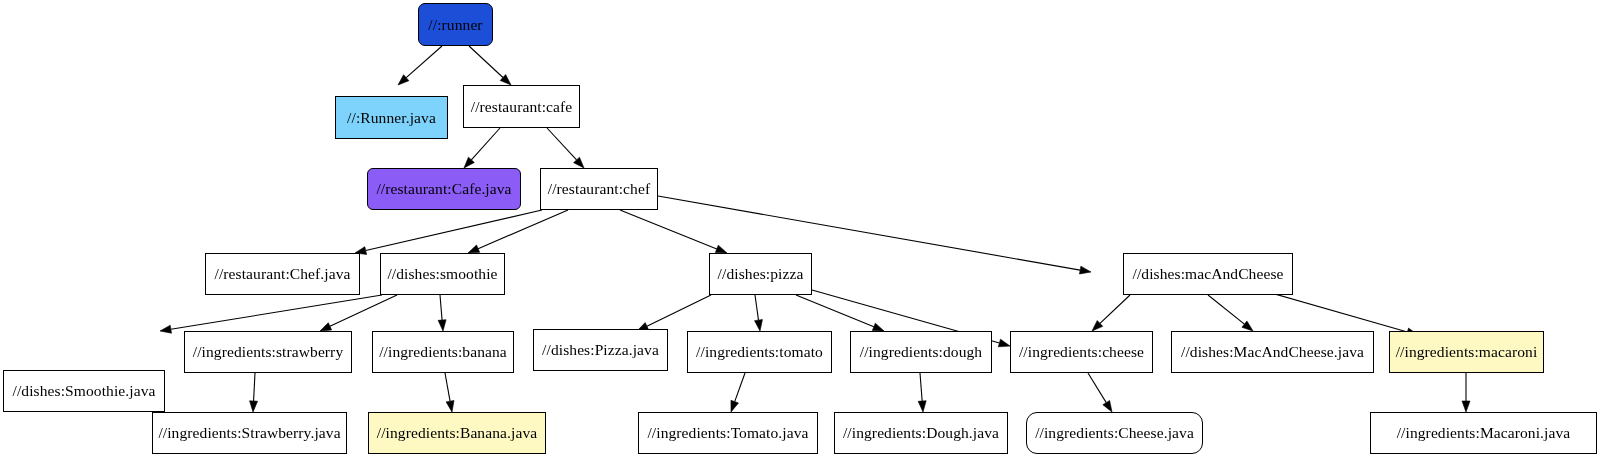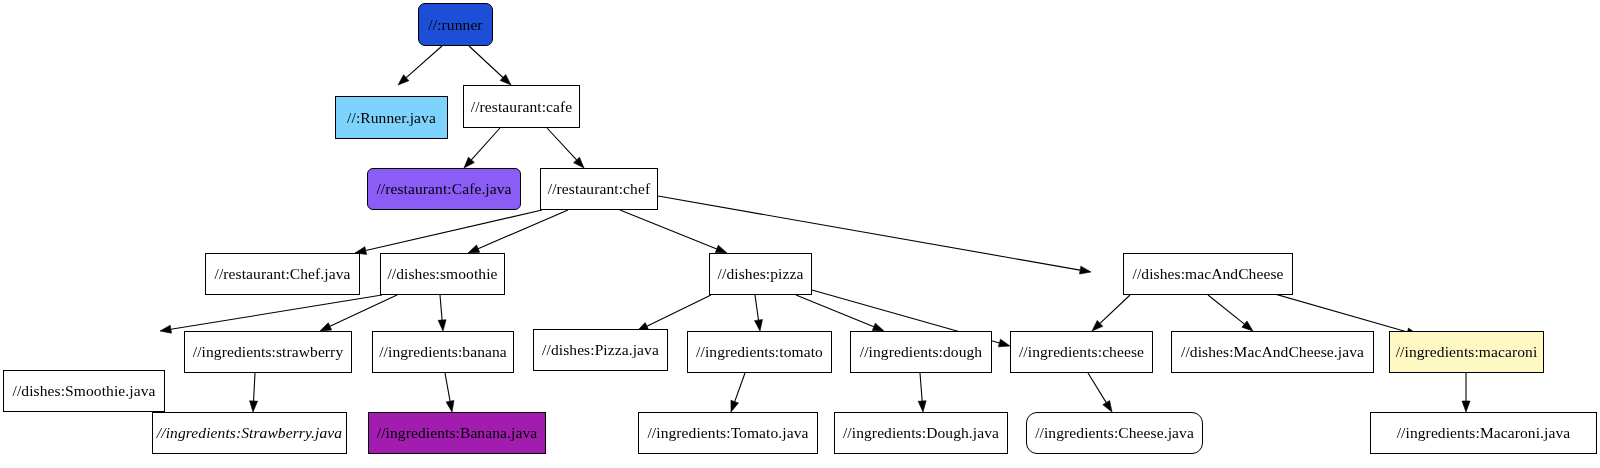--- a/index.html
+++ b/index.html
@@ -203,24 +203,24 @@
       </div>
       <div class="node" style="left: 1010px; top: 331px; width: 143px; height: 42px; background: rgb(255, 255, 255); border-color: rgb(0, 0, 0);">
         <span class="node-label">//ingredients:cheese</span>
       </div>
       <div class="node" style="left: 1171px; top: 331px; width: 203px; height: 42px; background: rgb(255, 255, 255); border-color: rgb(0, 0, 0);">
         <span class="node-label">//dishes:MacAndCheese.java</span>
       </div>
       <div class="node" style="left: 1389px; top: 331px; width: 155px; height: 42px; background: #fef9c3; border-color: rgb(0, 0, 0);">
         <span class="node-label">//ingredients:macaroni</span>
       </div>
-      <div class="node" style="left: 152px; top: 412px; width: 195px; height: 42px; background: rgb(255, 255, 255); border-color: rgb(0, 0, 0); font-style: italic;">
+      <div class="node" style="left: 152px; top: 412px; width: 195px; height: 42px; background: rgb(255, 255, 255); border-color: rgb(0, 0, 0);">
         <span class="node-label">//ingredients:Strawberry.java</span>
       </div>
-      <div class="node" style="left: 368px; top: 412px; width: 178px; height: 42px; background: #a21caf; border-color: rgb(0, 0, 0);">
+      <div class="node" style="left: 368px; top: 412px; width: 178px; height: 42px; background: #fef9c3; border-color: rgb(0, 0, 0);">
         <span class="node-label">//ingredients:Banana.java</span>
       </div>
       <div class="node" style="left: 638px; top: 412px; width: 180px; height: 42px; background: rgb(255, 255, 255); border-color: rgb(0, 0, 0);">
         <span class="node-label">//ingredients:Tomato.java</span>
       </div>
       <div class="node" style="left: 834px; top: 412px; width: 174px; height: 42px; background: rgb(255, 255, 255); border-color: rgb(0, 0, 0);">
         <span class="node-label">//ingredients:Dough.java</span>
       </div>
       <div class="node" style="left: 1026px; top: 412px; width: 177px; height: 42px; background: rgb(255, 255, 255); border-color: rgb(0, 0, 0); border-radius: 11px;">
         <span class="node-label">//ingredients:Cheese.java</span>

